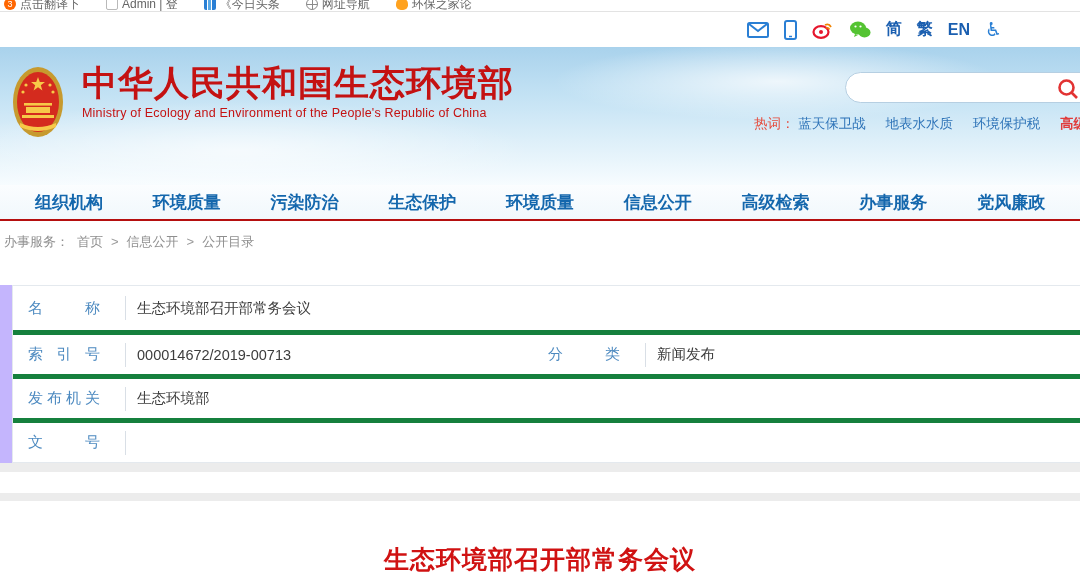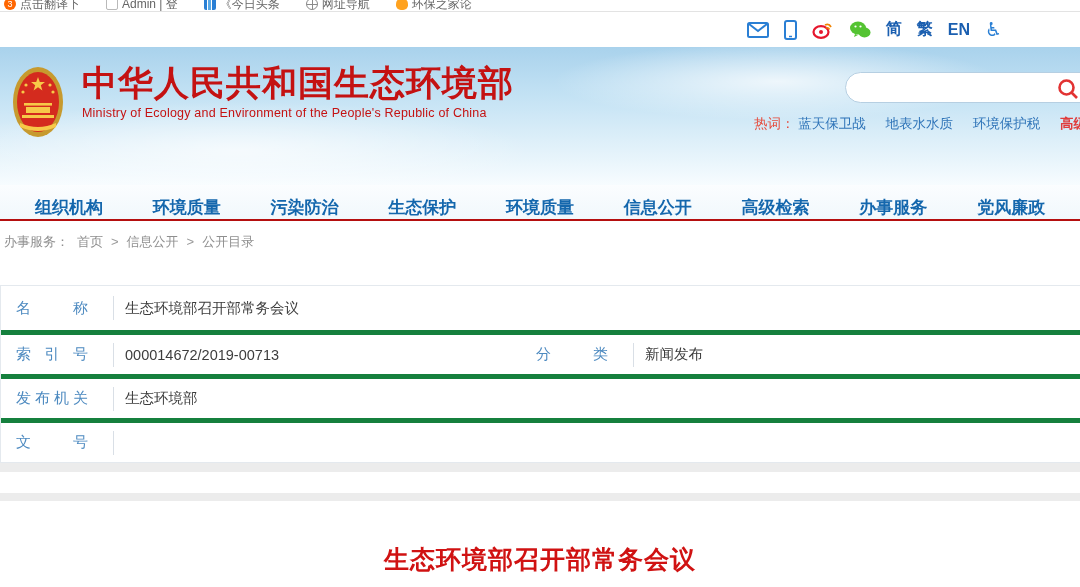--- a/index.html
+++ b/index.html
@@ -37,32 +37,32 @@
   .searchbox { position:absolute; top:25px; right:-30px; width:265px; height:31px; background:#fff;
     border:1px solid #b6cfe2; border-radius:16px; display:flex; align-items:center; padding:0 40px 0 16px; }
   .searchbox input { border:none; outline:none; flex:1; font-size:13px; background:transparent; }
   .search-icon { position:absolute; right:30px; top:5px; }
   .hotwords { position:absolute; top:68px; right:-34px; white-space:nowrap; font-size:13.5px; }
   .hotwords .hw-label { color:#e64b3c; }
   .hotwords a { color:#2f74b8; text-decoration:none; margin-right:16px; cursor:pointer; }
   .hotwords .hw-hot { color:#e03c3c; font-weight:bold; cursor:pointer; }
 
   
-  .nav { height:36px; display:flex; align-items:flex-end; background:linear-gradient(180deg,#fbfdff,#f1f8fc);
+  .nav { height:36px; display:flex; align-items:center; background:linear-gradient(180deg,#fbfdff,#f1f8fc);
     border-bottom:2px solid #b50f0f; padding:0 10px; }
   .nav-item { flex:1; text-align:center; color:#1467ad; font-size:17px; font-weight:bold; cursor:pointer; white-space:nowrap; }
 
   
   .breadcrumb { height:41px; display:flex; align-items:center; background:#fff; font-size:13px; color:#8f8f8f; padding-left:4px; gap:8px; }
   .breadcrumb .bc-link { cursor:pointer; }
   .breadcrumb .bc-sep { color:#9a9a9a; }
 
   
   .card-gap { height:23px; background:#fff; }
-  .card-outer { background:#c4b5fd; }
+  .card-outer { background:#c4b5fd; padding-left:12px; }
   .card { background:#fff; border:1px solid #e4e9ee; border-right:none; }
   .trow { height:44px; display:flex; align-items:center; }
   .trow + .trow { border-top:5px solid #15803d; }
   .tcell { display:flex; align-items:center; height:100%; }
   .tcell.c1 { width:520px; flex:0 0 520px; }
   .tcell.c2 { flex:1; }
   .tlabel { display:inline-block; width:72px; margin-left:15px; color:#4d8ac0; font-size:15px;
     text-align:justify; text-align-last:justify; }
   .tdiv { width:1px; height:24px; background:#d9dfe6; margin:0 11px 0 25px; }
   .tvalue { color:#3d3d3d; font-size:14.5px; }

